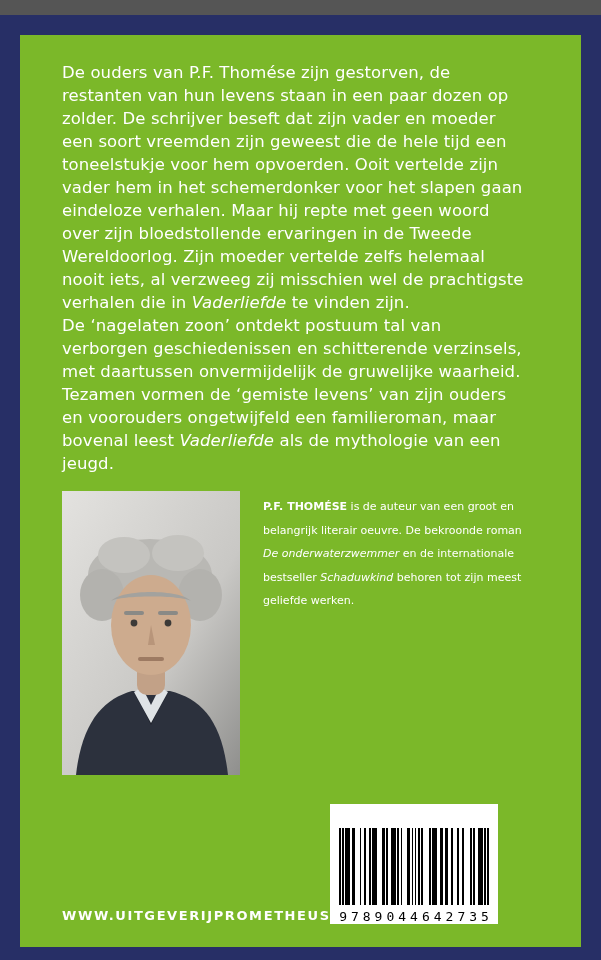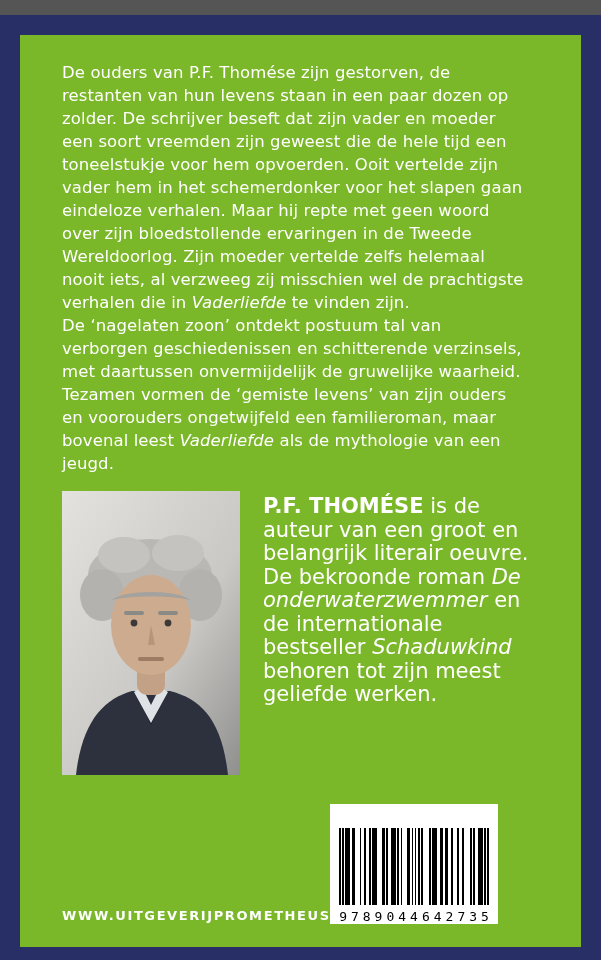--- a/index.html
+++ b/index.html
@@ -30,21 +30,21 @@
   .photo{
     position:absolute;
     left:42px;top:456px;
     width:178px;height:284px;
     overflow:hidden;
   }
   .bio{
     position:absolute;
     left:243px;top:460px;width:268px;
     color:#ffffff;
-    font-size:21px;
+    font-size:11px;
     line-height:23.5px;
   }
   .site{
     position:absolute;
     left:42px;top:873px;
     color:#ffffff;
     font-size:13px;
     font-weight:bold;
     letter-spacing:1.6px;
   }

